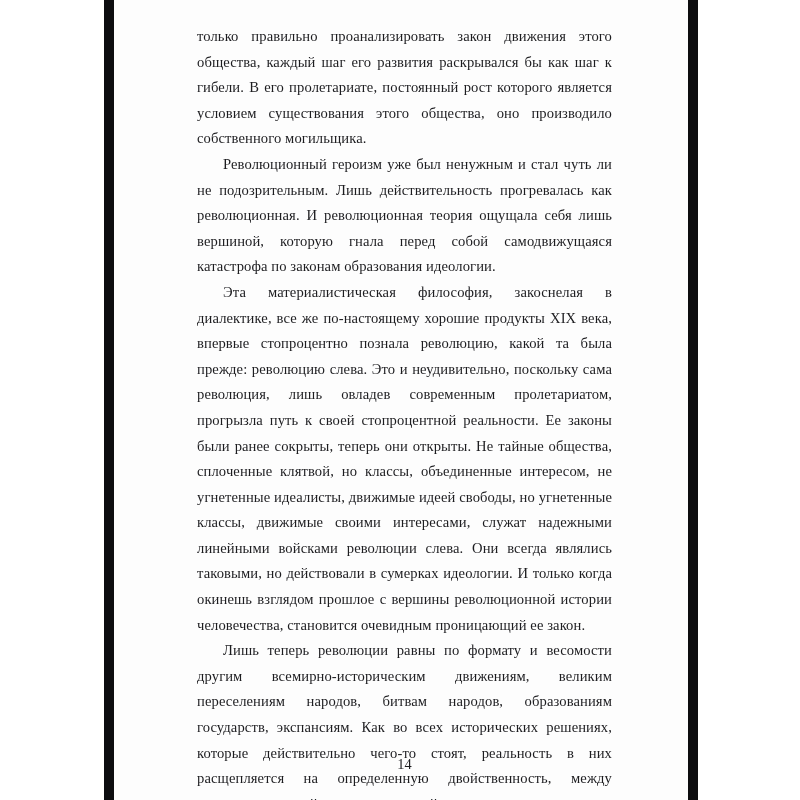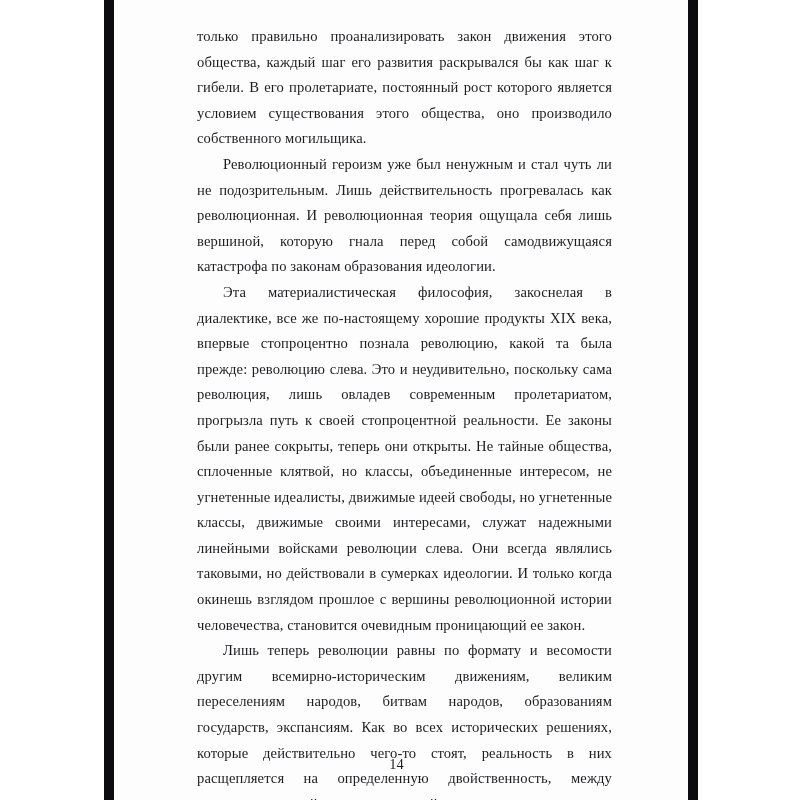--- a/index.html
+++ b/index.html
@@ -74,21 +74,21 @@
     text-align: justify;
     text-justify: inter-word;
     hyphens: none;
     letter-spacing: 0.1px;
   }
   p.para.indent {
     text-indent: 26px;
   }
   .folio {
     position: absolute;
-    left: 189px;
+    left: 197px;
     top: 756px;
     width: 415px;
     text-align: center;
     font-size: 14.4px;
     color: #1d1d20;
   }
 </style>
 </head>
 <body>
 

